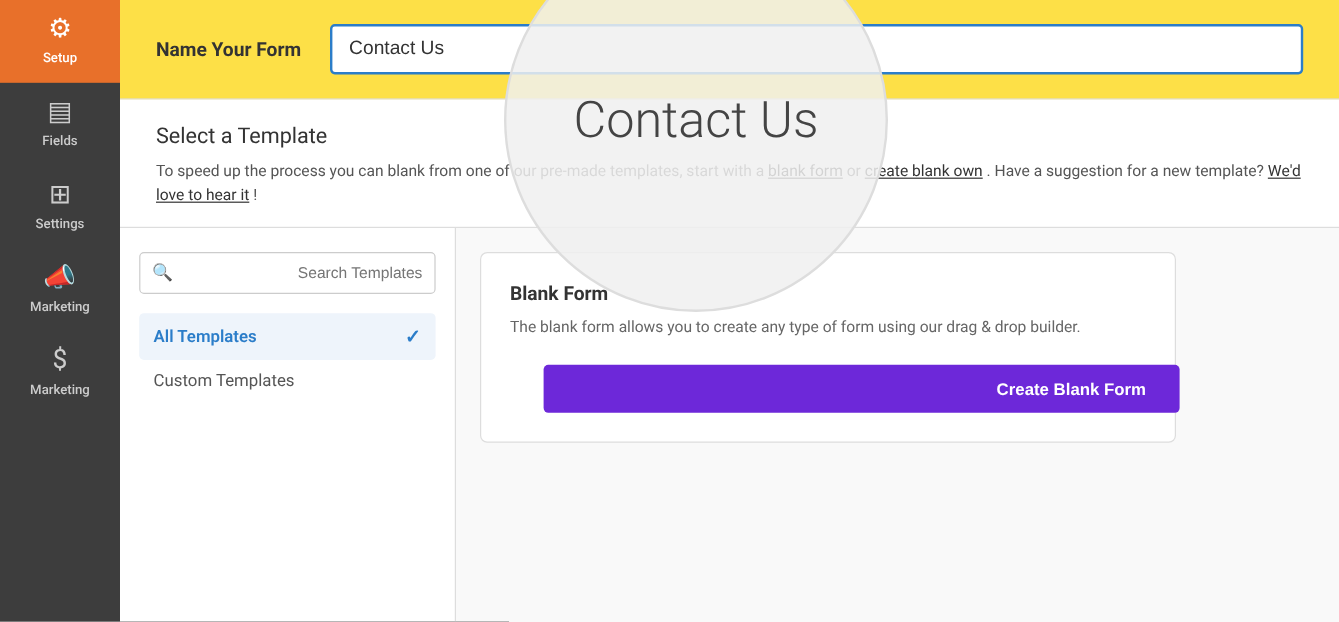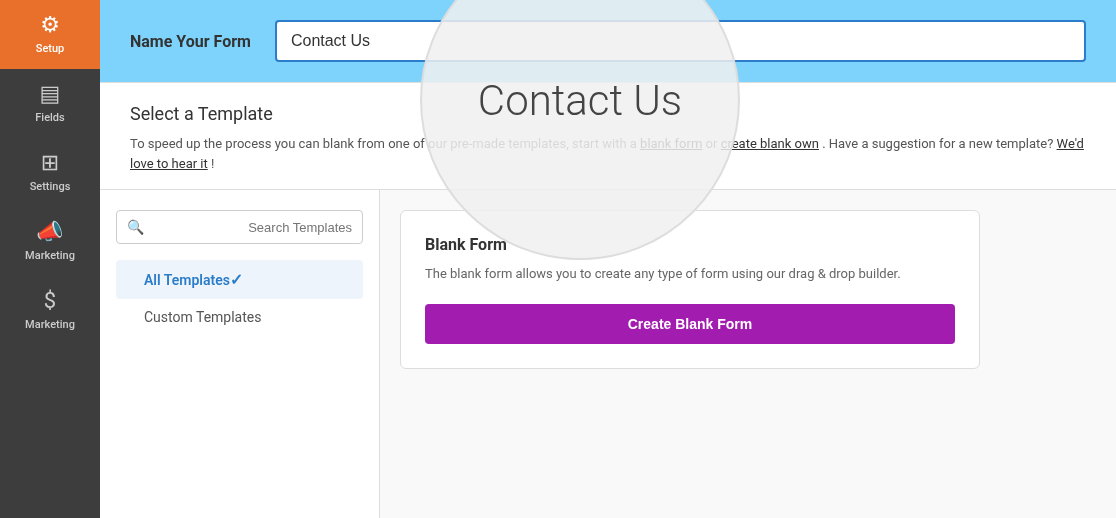--- a/index.html
+++ b/index.html
@@ -53,21 +53,21 @@
       flex: 1;
       background: #f0f0f0;
       display: flex;
       flex-direction: column;
       height: 518px;
       overflow: hidden;
     }
 
     
     .name-section {
-      background: #7dd3fc;
+      background: #fde047;
       padding: 20px 30px;
       border-bottom: 1px solid #ddd;
       display: flex;
       align-items: center;
       gap: 24px;
       flex-shrink: 0;
     }
     .name-label {
       font-size: 16px;
       font-weight: 700;
@@ -147,21 +147,22 @@
       font-size: 13px;
       color: #999;
       width: 100%;
       background: transparent;
       text-align: right;
     }
 
     .template-nav-item {
       display: flex;
       align-items: center;
-      padding: 10px 28px;
+      justify-content: space-between;
+      padding: 10px 12px;
       border-radius: 4px;
       cursor: pointer;
       font-size: 14px;
       color: #555;
     }
     .template-nav-item.active {
       background: #eef4fb;
       color: #2b7dc9;
       font-weight: 600;
     }
@@ -192,31 +193,32 @@
       color: #333;
       margin-bottom: 10px;
     }
     .blank-form-desc {
       font-size: 13px;
       color: #666;
       line-height: 1.5;
       margin-bottom: 20px;
     }
     .create-blank-btn {
-      background: #a21caf;
+      background: #6d28d9;
       color: #fff;
       border: none;
       border-radius: 4px;
       padding: 12px 28px;
       font-size: 14px;
       font-weight: 600;
       cursor: pointer;
       display: block;
       width: 100%;
-      text-align: center;
+      text-align: right;
+      margin-left: 28px;
     }
 
     
     .circle-overlay {
       position: absolute;
       top: -60px;
       left: 320px;
       width: 320px;
       height: 320px;
       border-radius: 50%;

